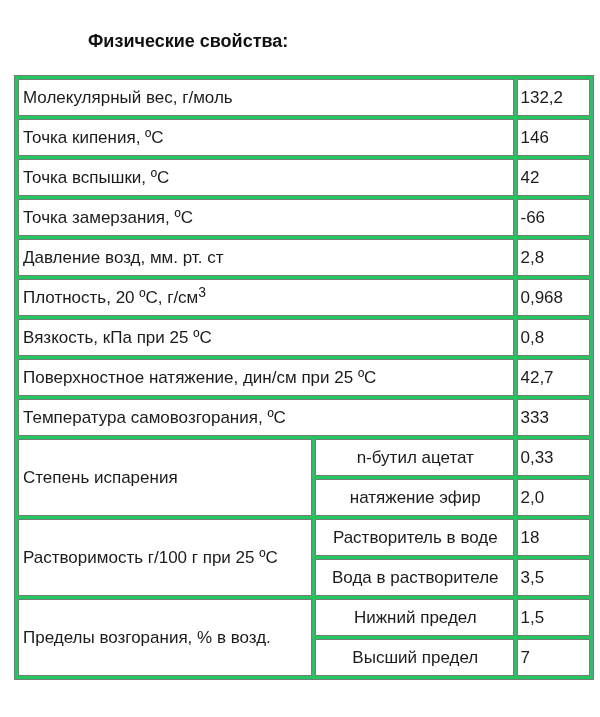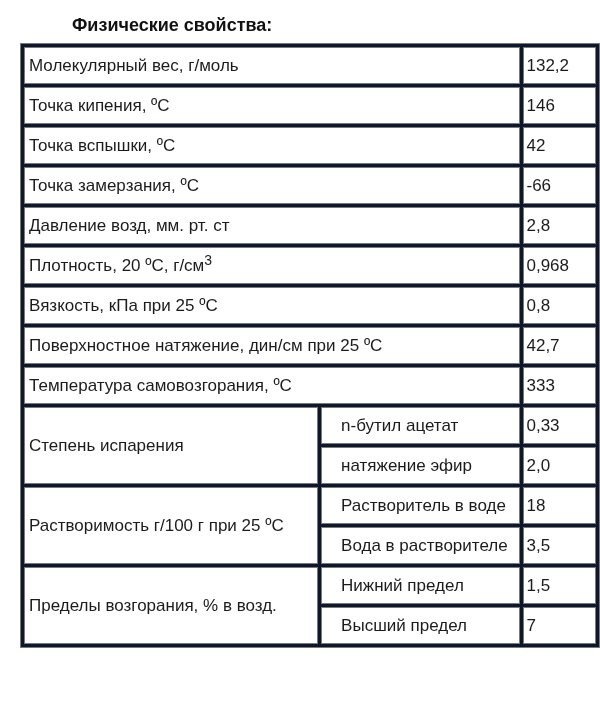--- a/index.html
+++ b/index.html
@@ -10,53 +10,53 @@
     color: #1b1b1b;
   }
   .page {
     position: relative;
     width: 600px;
     height: 717px;
     background: #ffffff;
     overflow: hidden;
   }
   .title {
-    margin: 0;
+    margin: 16px;
     padding: 15px 0 7px 72px;
     font-size: 18px;
     line-height: 21px;
     font-weight: bold;
     color: #111111;
   }
   table.props {
-    margin-left: 20px;
+    margin-left: 14px;
     width: 580px;
     table-layout: fixed;
     border-collapse: separate;
     border-spacing: 3px;
     border: 1px solid #7a7a7a;
-    background: #0f172a;
+    background: #22c55e;
   }
   col.c1 { width: 292px; }
   col.c2 { width: 198px; }
   col.c3 { width: 72px; }
   td {
     border: 1px solid #7a7a7a;
     background: #ffffff;
     font-size: 17px;
     line-height: 20px;
     height: 37px;
     padding: 2px 4px;
     vertical-align: middle;
     box-sizing: border-box;
     overflow: hidden;
     white-space: nowrap;
   }
   td.prop { text-align: left; }
-  td.sub  { text-align: left; padding-left: 19px; }
+  td.sub  { text-align: center; padding-left: 5px; }
   td.val  { text-align: left; padding: 2px 2px; }
   sup.big-sup {
     font-size: 14px;
     line-height: 0;
     vertical-align: 6px;
   }
 </style>
 </head>
 <body>
 

